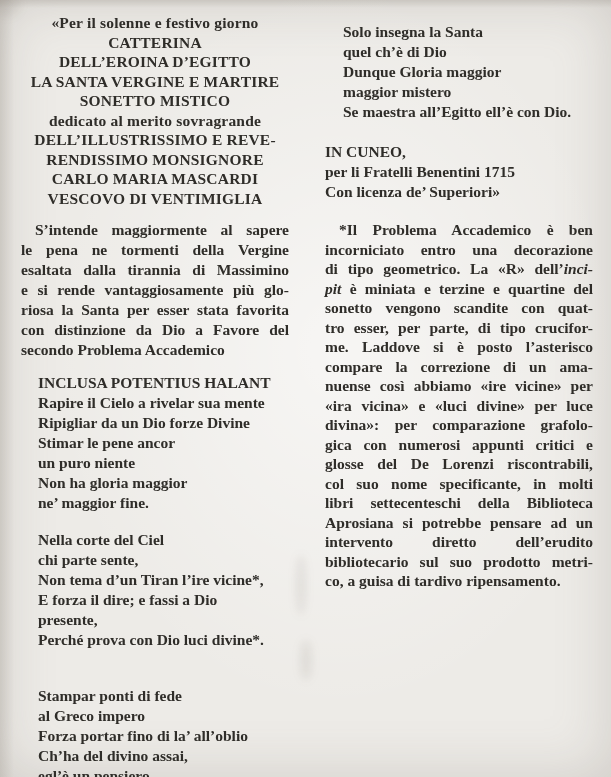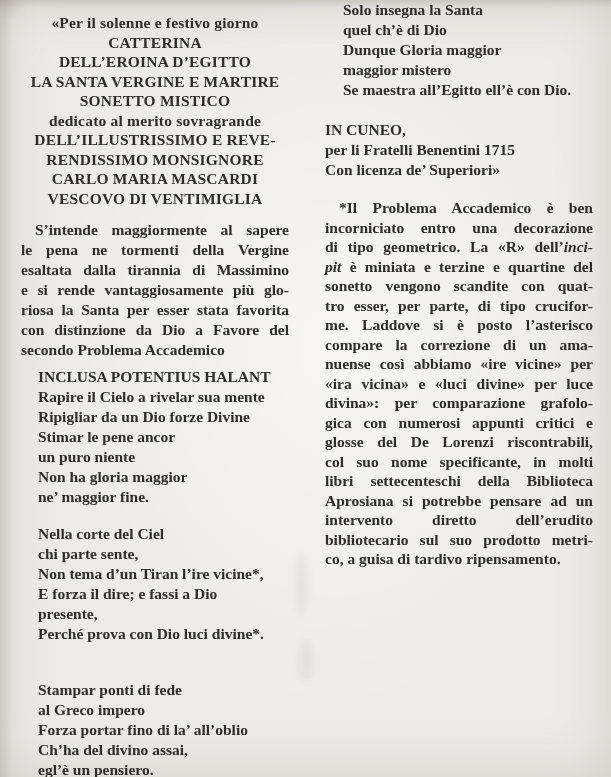--- a/index.html
+++ b/index.html
@@ -35,25 +35,25 @@
     line-height:20px;white-space:normal;
     text-align:justify;text-align-last:justify;
   }
   .para .line.first{text-indent:14px;}
   .para .line.lastline{text-align-last:left;}
 
   .intro{margin-top:12px;}
 
   .poem .line{line-height:20px;}
   .poem{margin-left:17px;}
-  .st1{margin-top:7px;}
+  .st1{margin-top:13px;}
   .st2{margin-top:17px;}
   .st3{margin-top:36px;}
 
-  .sonnet-end{margin-left:18px;}
+  .sonnet-end{margin-top:22px;margin-left:18px;}
   .sonnet-end .line{line-height:20px;}
   .imprint{margin-top:20px;}
   .imprint .line{line-height:20px;}
 
   .note{margin-top:18px;}
   .note .line{line-height:19.5px;}
   .it{font-style:italic;}
 
   
   .smudge{position:absolute;pointer-events:none;background:rgba(100,92,80,.10);filter:blur(4px);border-radius:50%;}

